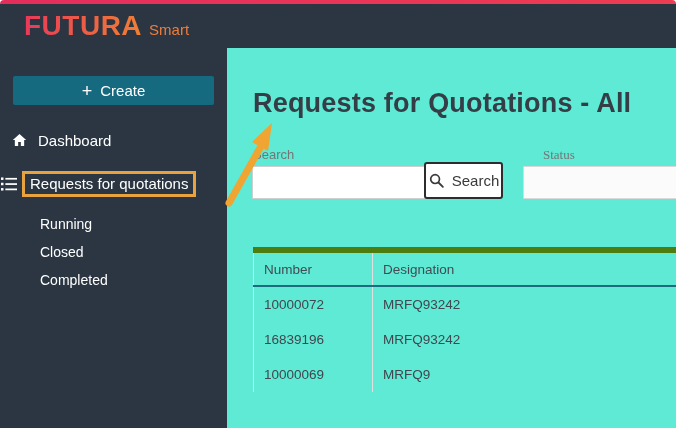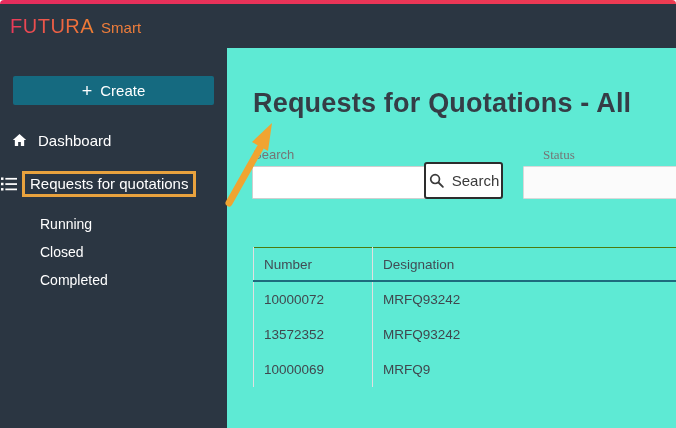--- a/index.html
+++ b/index.html
@@ -11,23 +11,23 @@
     position:absolute;left:0;top:0;width:676px;height:4px;
     background:linear-gradient(90deg,#e52d5d,#ee3c52);
     border-radius:4px 4px 0 0;
   }
   .app-header{
     position:absolute;left:0;top:4px;width:676px;height:44px;
     background:#2b3642;display:flex;align-items:center;
   }
   .brand{margin-left:10px;display:flex;align-items:baseline;gap:7px;}
   .brand-main{
-    font-size:20px;font-weight:400;letter-spacing:.5px;
+    font-size:28px;font-weight:700;letter-spacing:.5px;
     background:linear-gradient(90deg,#e9395a,#f08033);
-    -webkit-background-clip:text;background-clip:text;color:transparent;
+    -webkit-background-clip:text;background-clip:text;color:transparent;margin-left:14px;
   }
   .brand-sub{font-size:15px;color:#ee7d3b;font-weight:400;}
   .sidebar{
     position:absolute;left:0;top:48px;width:227px;height:380px;
     background:#2b3642;color:#fff;
   }
   .create-btn{
     margin:28px 13px 0 13px;height:29px;background:#156a80;border:none;
     border-radius:2px;color:#fff;font-size:15px;width:201px;
     display:flex;align-items:center;justify-content:center;gap:8px;
@@ -79,21 +79,21 @@
     font-size:13.5px;color:#40474e;
   }
   .rfq-table th{
     font-weight:400;text-align:left;height:32px;padding:0 0 0 10px;
     border-bottom:2px solid #1e6b7d;color:#424b54;
   }
   .rfq-table td{height:35px;padding:0 0 0 10px;}
   .rfq-table th:first-child,.rfq-table td:first-child{
     width:108px;border-left:1px solid #e0e0e0;border-right:1px solid #e0e0e0;
   }
-  .rfq-table thead tr{border-top:1px solid #4d7c0f;}
+  .rfq-table thead tr{border-top:6px solid #4d7c0f;}
   .annotation-arrow{position:absolute;left:215px;top:108px;pointer-events:none;z-index:50;}
 </style>
 </head>
 <body>
 
 <div class="top-strip"></div>
 
 <div class="app-header">
   <div class="brand">
     <span class="brand-main">FUTURA</span>
@@ -168,21 +168,21 @@
         <th>Number</th>
         <th>Designation</th>
       </tr>
     </thead>
     <tbody>
       <tr>
         <td>10000072</td>
         <td>MRFQ93242</td>
       </tr>
       <tr>
-        <td>13572352</td>
+        <td>16839196</td>
         <td>MRFQ93242</td>
       </tr>
       <tr>
         <td>10000069</td>
         <td>MRFQ9</td>
       </tr>
     </tbody>
   </table>
 </div>
 

